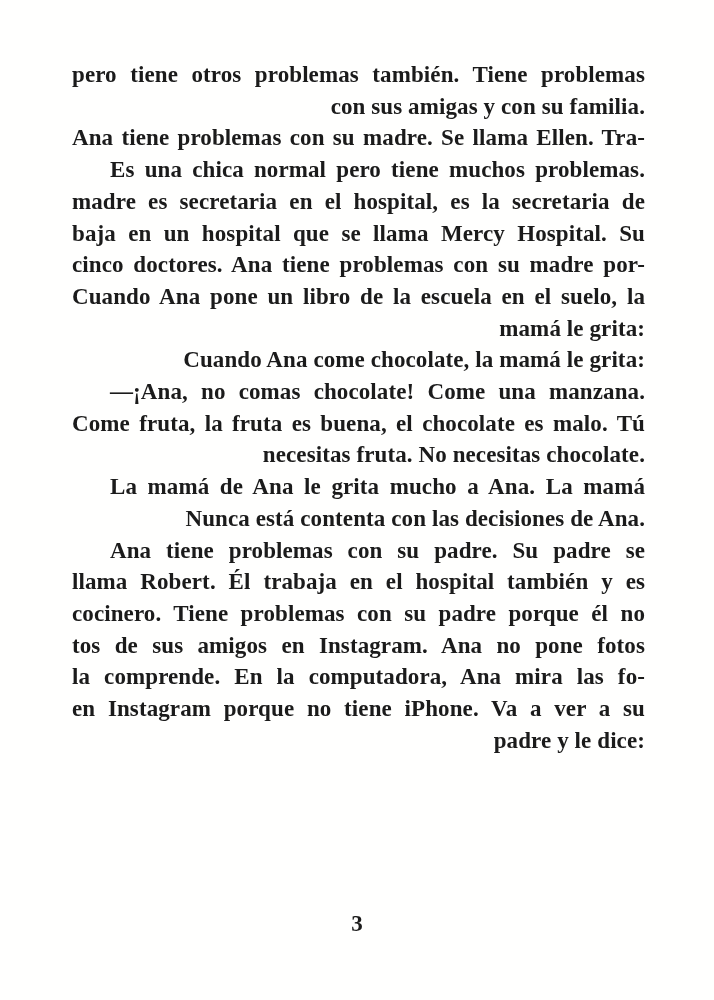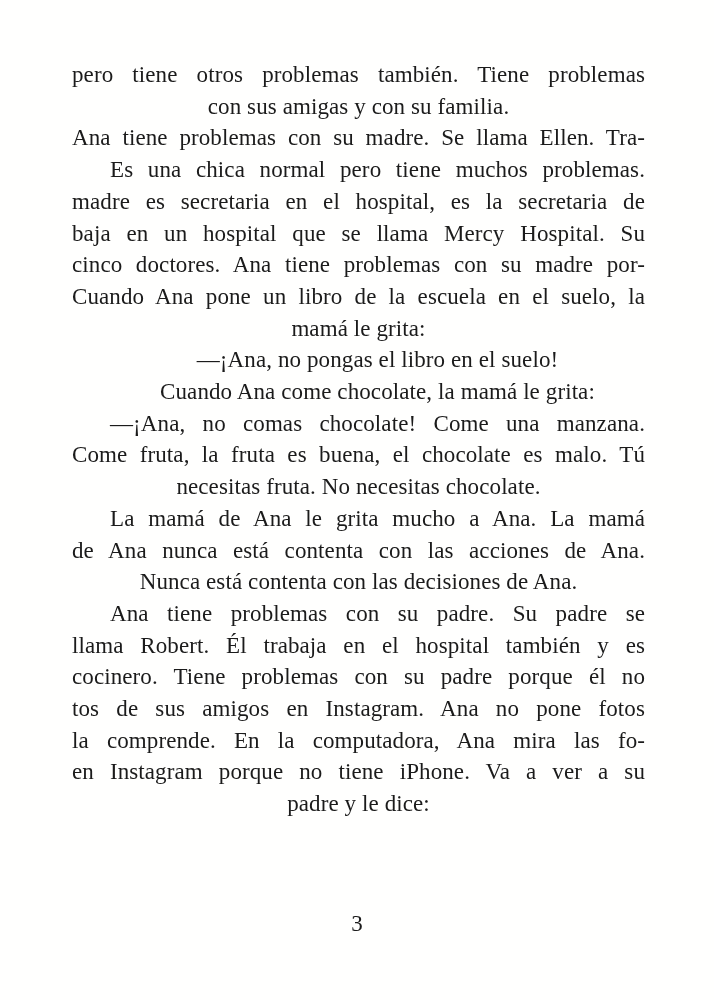--- a/index.html
+++ b/index.html
@@ -8,32 +8,33 @@
     background: #ffffff;
   }
   .page {
     position: relative;
     width: 714px;
     height: 1000px;
     background: #fffffe;
     overflow: hidden;
     font-family: "Liberation Serif", "DejaVu Serif", serif;
     color: #1b1b1b;
+    font-weight: bold;
   }
   .text-block {
     position: absolute;
     left: 72px;
     top: 59px;
     width: 573px;
     font-size: 23px;
     line-height: 31.7px;
     letter-spacing: 0.1px;
   }
   .line {
-    text-align: center;
+    text-align: right;
     min-height: 31.7px;
   }
   .line.justify {
     text-align: justify;
     text-align-last: justify;
   }
   .line.indent {
     padding-left: 38px;
   }
   .page-number {
@@ -54,27 +55,25 @@
   <div class="text-block">
       <div class="line justify">pero tiene otros problemas también. Tiene problemas</div>
       <div class="line">con sus amigas y con su familia.</div>
       <div class="line justify">Ana tiene problemas con su madre. Se llama Ellen. Tra-</div>
       <div class="line justify indent">Es una chica normal pero tiene muchos problemas.</div>
       <div class="line justify">madre es secretaria en el hospital, es la secretaria de</div>
       <div class="line justify">baja en un hospital que se llama Mercy Hospital. Su</div>
       <div class="line justify">cinco doctores. Ana tiene problemas con su madre por-</div>
       <div class="line justify">Cuando Ana pone un libro de la escuela en el suelo, la</div>
       <div class="line">mamá le grita:</div>
-      <div class="line indent">—¡Ana, no pongas el libro en el suelo!</div>
       <div class="line indent">Cuando Ana come chocolate, la mamá le grita:</div>
       <div class="line justify indent">—¡Ana, no comas chocolate! Come una manzana.</div>
       <div class="line justify">Come fruta, la fruta es buena, el chocolate es malo. Tú</div>
       <div class="line">necesitas fruta. No necesitas chocolate.</div>
       <div class="line justify indent">La mamá de Ana le grita mucho a Ana. La mamá</div>
-      <div class="line justify">de Ana nunca está contenta con las acciones de Ana.</div>
       <div class="line">Nunca está contenta con las decisiones de Ana.</div>
       <div class="line justify indent">Ana tiene problemas con su padre. Su padre se</div>
       <div class="line justify">llama Robert. Él trabaja en el hospital también y es</div>
       <div class="line justify">cocinero. Tiene problemas con su padre porque él no</div>
       <div class="line justify">tos de sus amigos en Instagram. Ana no pone fotos</div>
       <div class="line justify">la comprende. En la computadora, Ana mira las fo-</div>
       <div class="line justify">en Instagram porque no tiene iPhone. Va a ver a su</div>
       <div class="line">padre y le dice:</div>
     </div>
   <div class="page-number">3</div>

